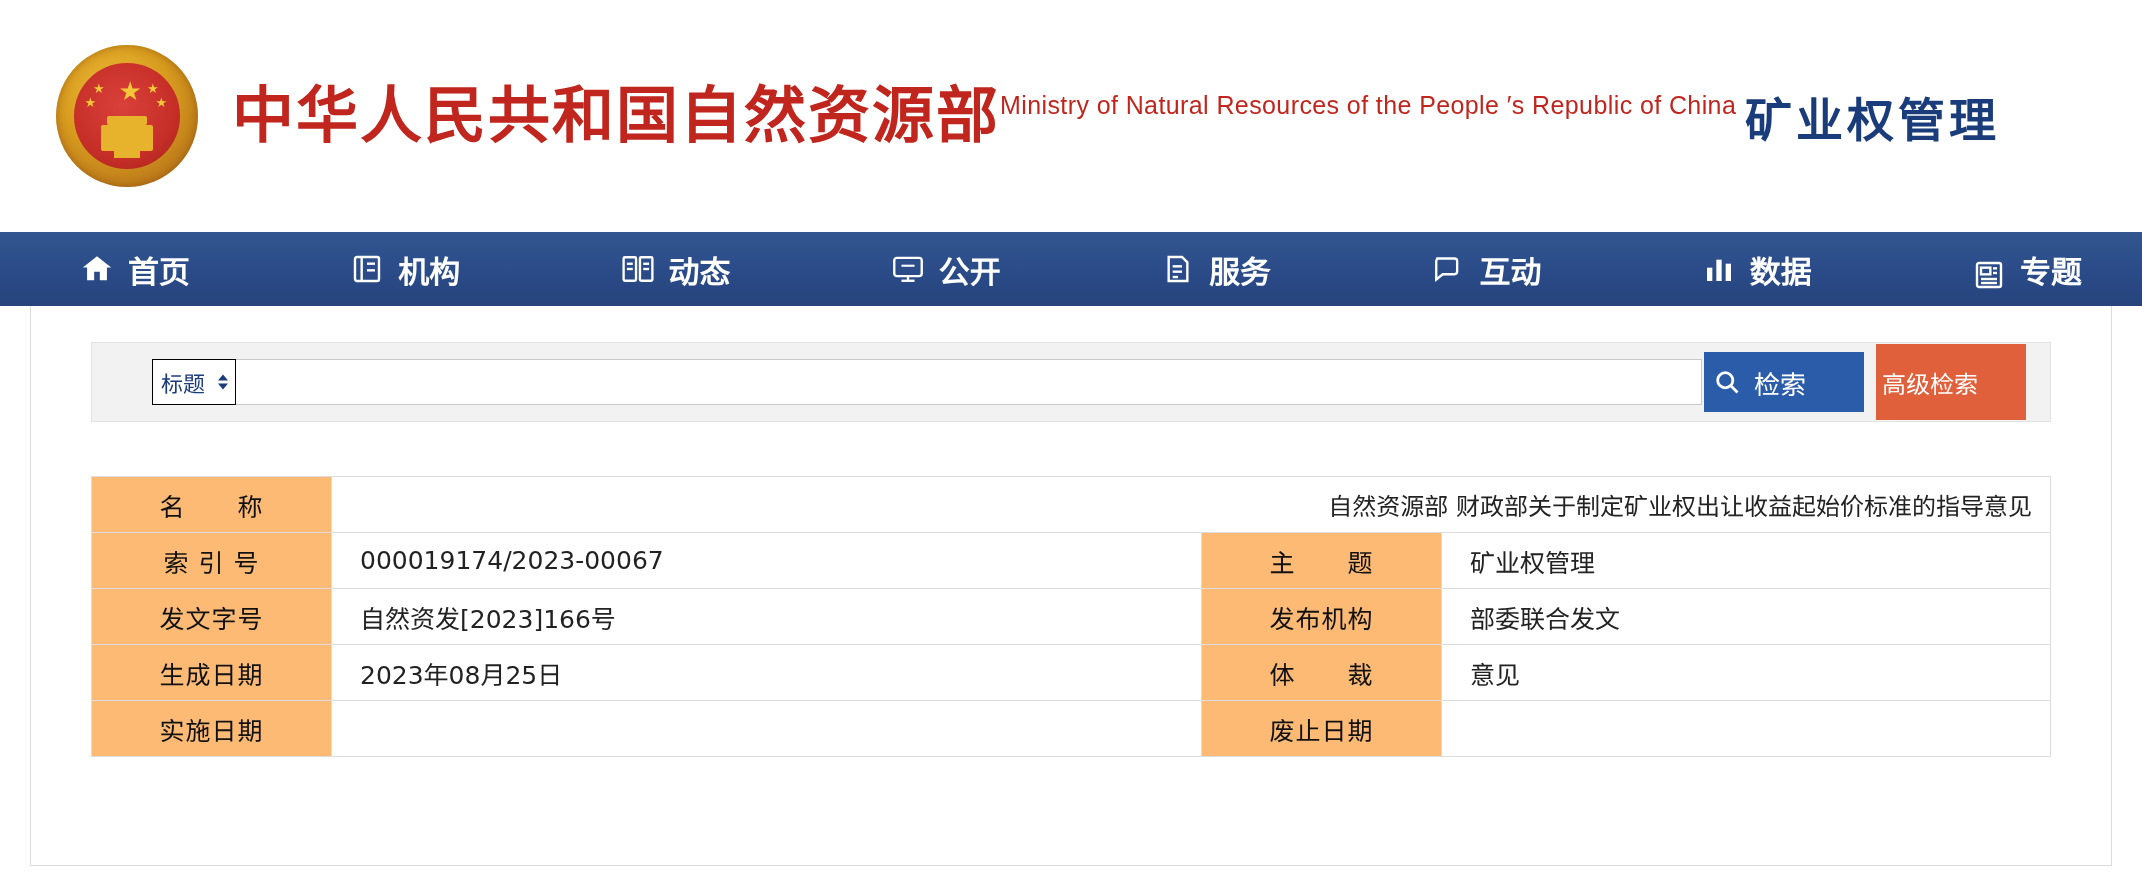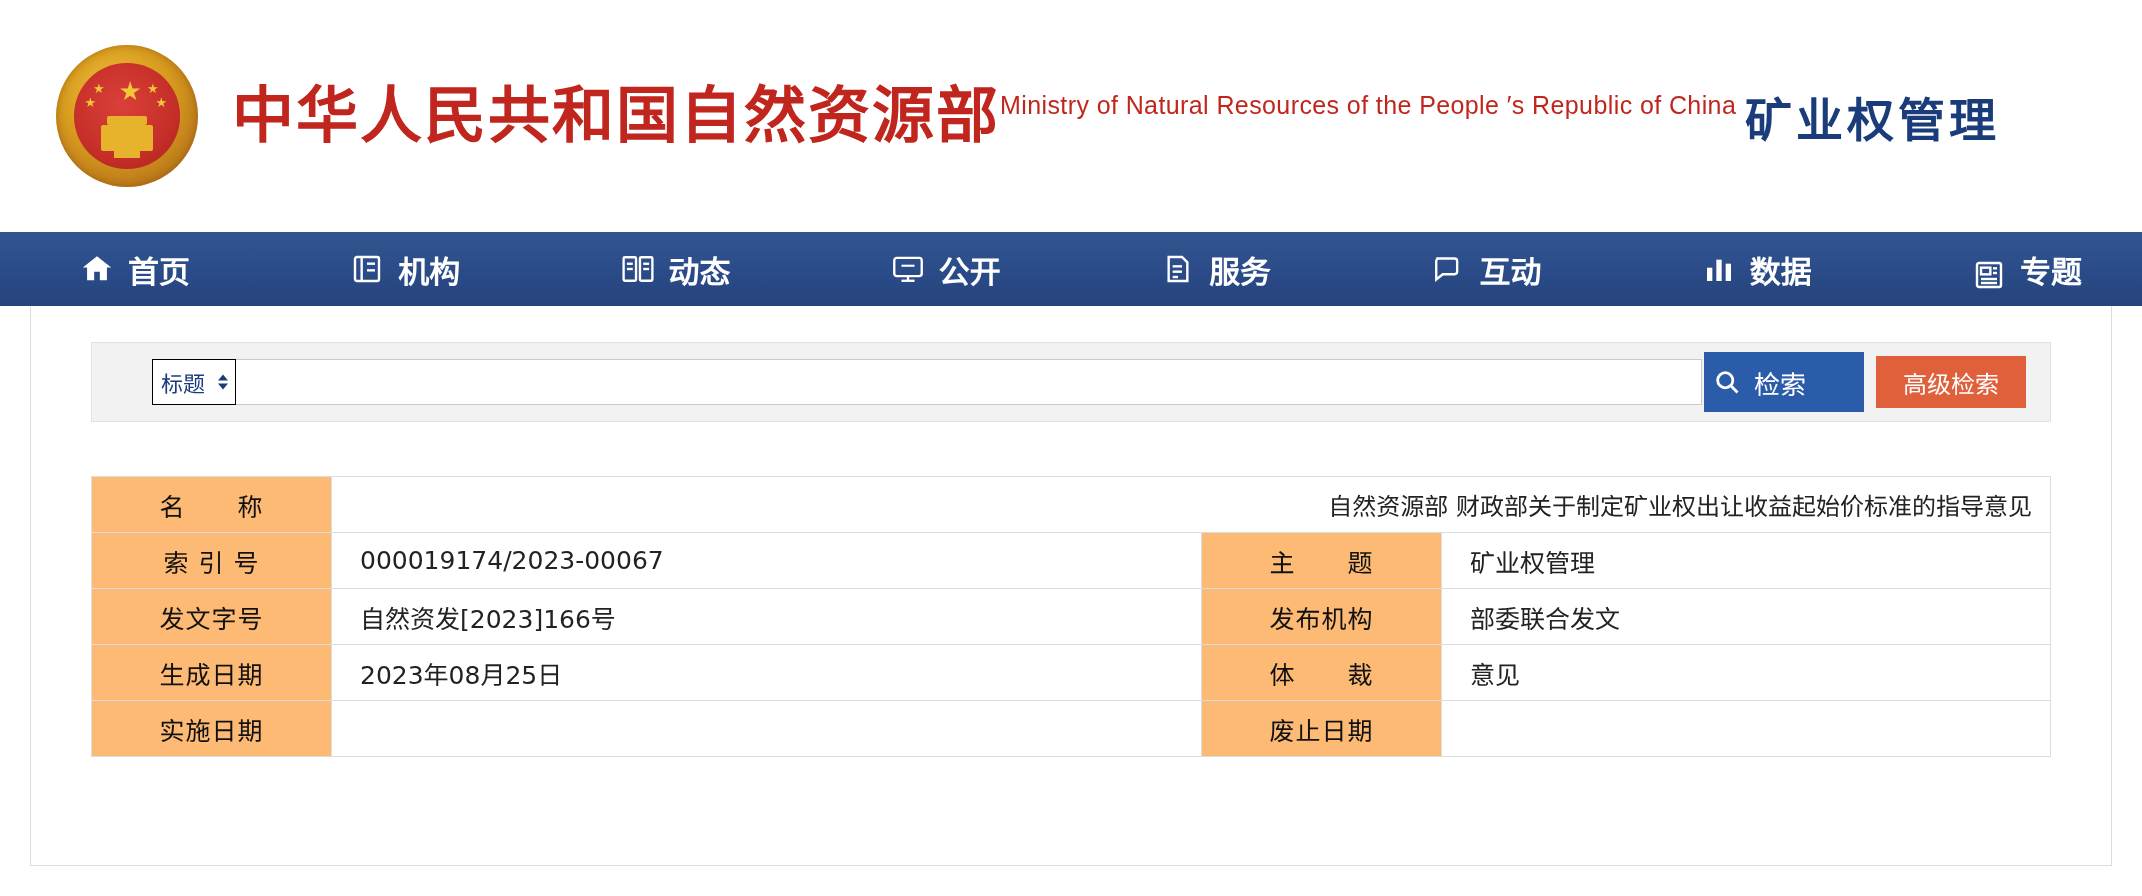--- a/index.html
+++ b/index.html
@@ -236,30 +236,29 @@
     font-family: "DejaVu Sans", "Liberation Sans", sans-serif;
     display: flex;
     align-items: center;
     justify-content: flex-start;
     gap: 10px;
     cursor: pointer;
     margin-left: 2px;
   }
   .btn-adv {
     flex: 0 0 auto;
-    height: 52px;
+    height: 76px;
     min-width: 150px;
     background: #e0603c;
     color: #ffffff;
     border: none;
     font-size: 24px;
     font-family: "DejaVu Sans", "Liberation Sans", sans-serif;
     display: flex;
     align-items: center;
-    justify-content: center;
     cursor: pointer;
     margin-left: 12px;
   }
 
   
   .meta-table {
     margin-top: 54px;
     width: 100%;
     border-collapse: collapse;
     table-layout: fixed;

